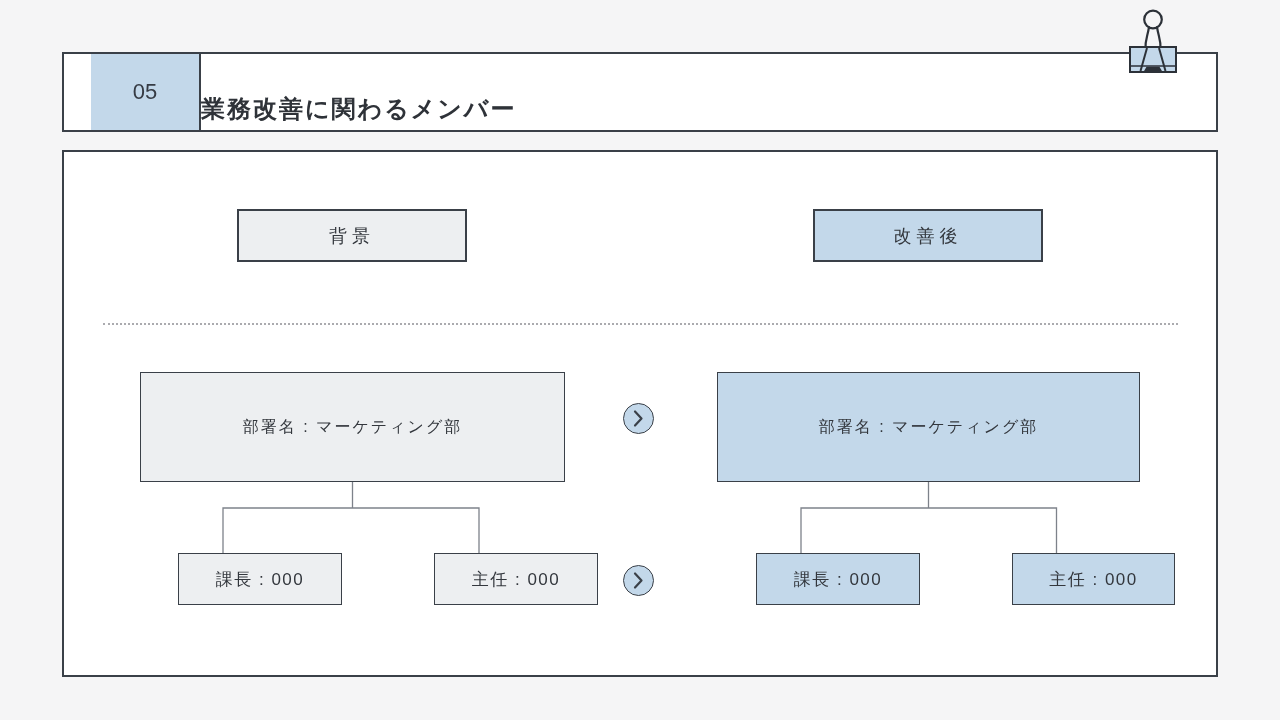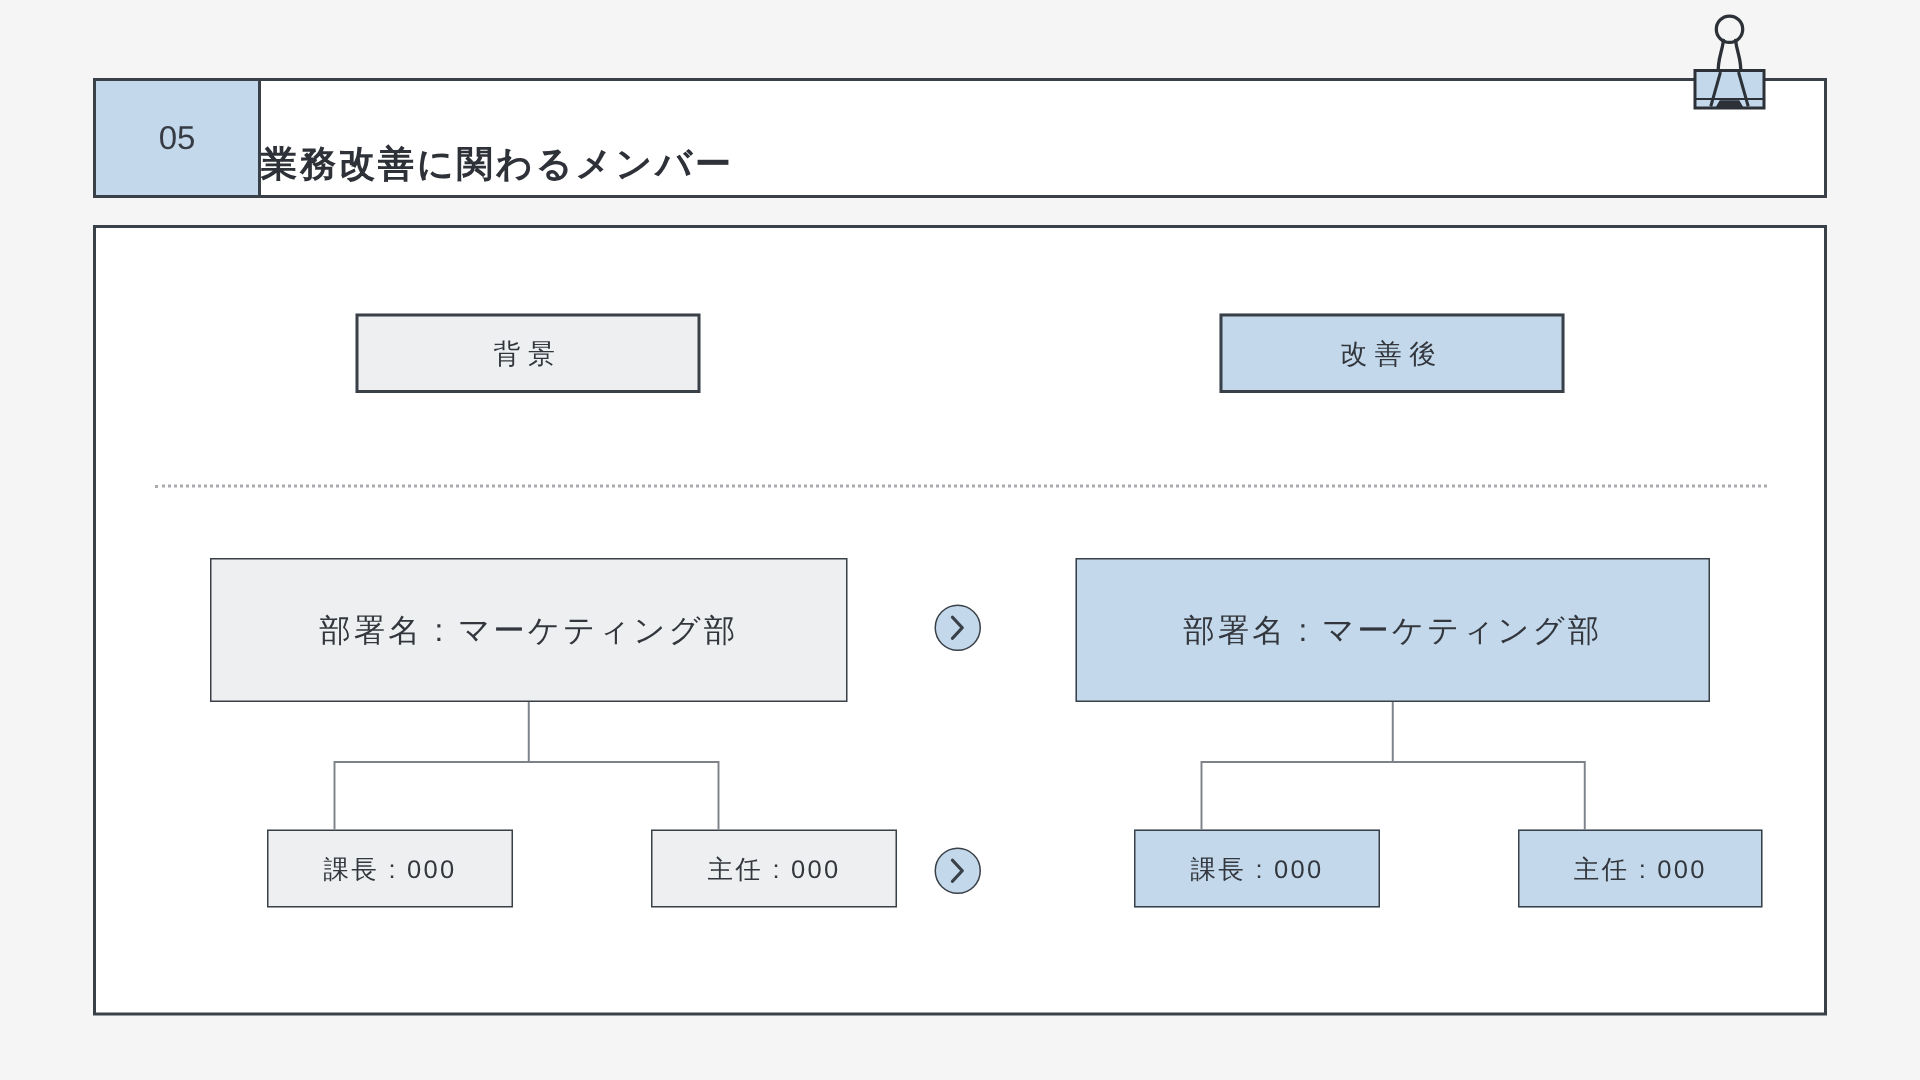--- a/index.html
+++ b/index.html
@@ -25,20 +25,21 @@
     display: flex;
   }
   .num-cell {
     width: 110px;
     height: 100%;
     background: #c3d8ea;
     border-right: 2px solid #3a4048;
     display: flex; align-items: center; justify-content: center;
     font-size: 22px;
     color: #363b44;
+    margin-left: 27px;
   }
   .header-title {
     flex: 1;
     display: flex; align-items: center;
     font-size: 24px;
     font-weight: bold;
     letter-spacing: 2px;
     color: #2e3238;
     margin-top: 34px;
   }
@@ -75,24 +76,24 @@
 
   .divider {
     position: absolute;
     left: 39px; top: 171px;
     width: 1075px; height: 0;
     border-top: 2px dotted #ababaf;
   }
 
   .parent-box {
     position: absolute;
-    width: 425px; height: 96px; top: 220px;
+    width: 425px; height: 110px; top: 220px;
     border: 1.5px solid #3a4048;
     display: flex; align-items: center; justify-content: center;
-    font-size: 21px;
+    font-size: 16px;
     letter-spacing: 2px;
     color: #33373d;
   }
   .parent-before { left: 76px;  background: #edeff1; }
   .parent-after  { left: 653px; width: 423px; background: #c3d8ea; }
 
   .child-box {
     position: absolute;
     width: 164px; height: 52px; top: 401px;
     border: 1.5px solid #3a4048;

